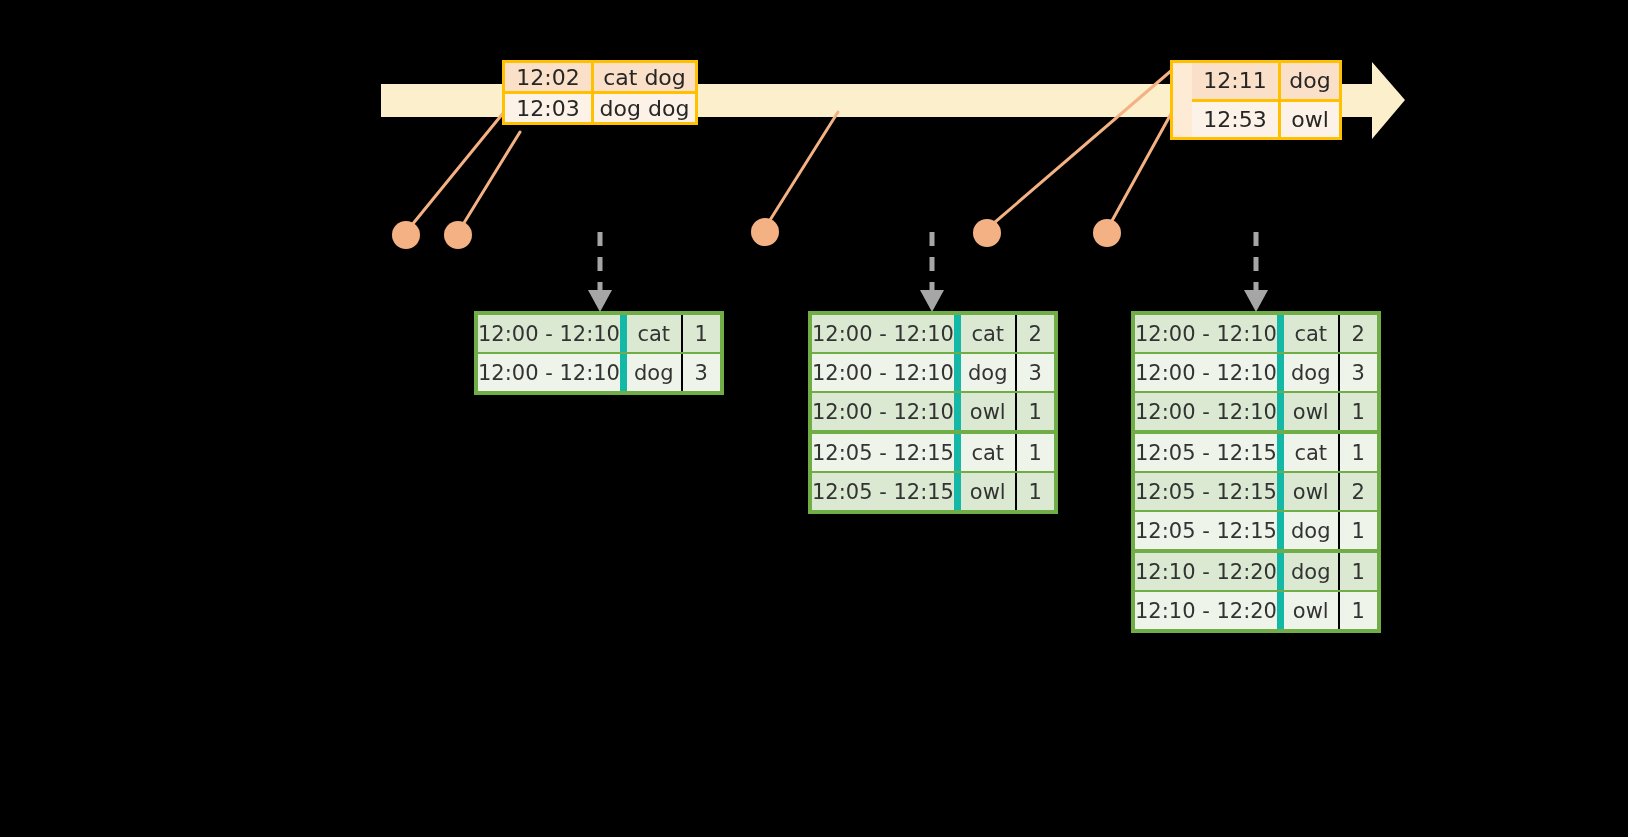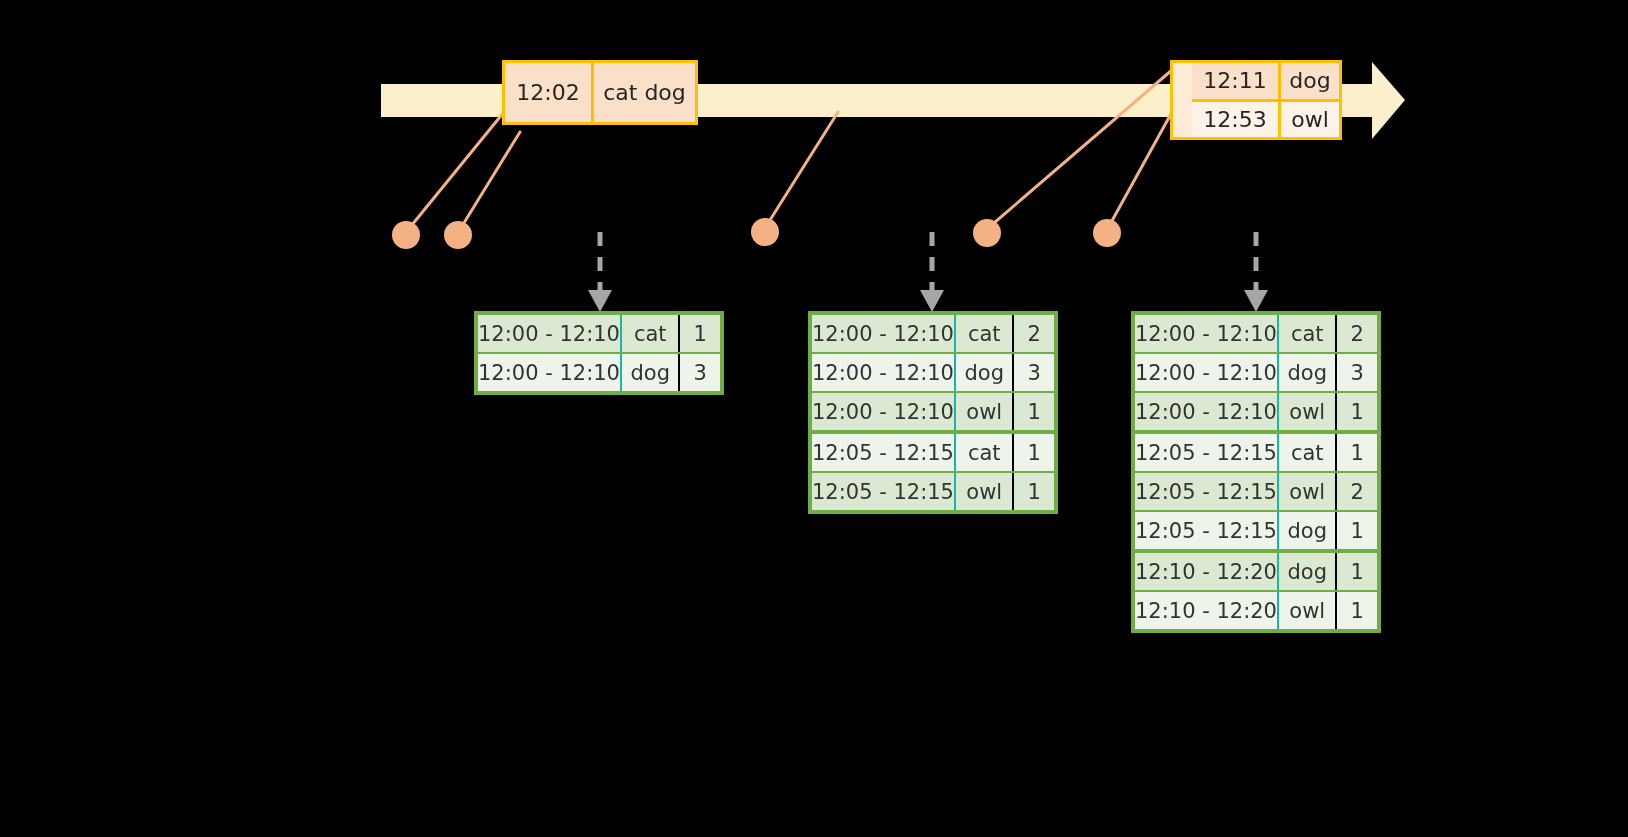--- a/index.html
+++ b/index.html
@@ -37,21 +37,21 @@
     display:flex;flex-direction:column;
     background:#E2EFDA;
   }
   .res-row{display:flex;height:37px;}
   .res-row + .res-row{border-top:2px solid #70AD47;}
   .res-row.group-start{border-top:4px solid #70AD47;}
   .rc{
     display:flex;align-items:center;justify-content:center;
     font-size:21px;color:#333333;white-space:nowrap;
   }
-  .rc-window{flex:1 1 auto;border-right:2px solid #14b8a6;}
+  .rc-window{flex:1 1 auto;border-right:7px solid #14b8a6;}
   .rc-key{width:60px;border-right:2px solid #000000;}
   .rc-count{width:42px;}
   .band-a .rc{background:#DCE9D2;}
   .band-b .rc{background:#EEF4EA;}
 </style>
 </head>
 <body>
 
 <div id="stage">
 
@@ -87,20 +87,24 @@
       <polygon points="920,290 944,290 932,312"></polygon>
       <polygon points="1244,290 1268,290 1256,312"></polygon>
     </g>
   </svg>
 
   <div class="event-box" style="left:502px;top:60px;width:196px;height:65px;">
     <div class="event-row">
       <div class="ev-time shade-a">12:02</div>
       <div class="ev-text shade-a">cat dog</div>
     </div>
+    <div class="event-row">
+      <div class="ev-time shade-b">12:03</div>
+      <div class="ev-text shade-b">dog dog</div>
+    </div>
   </div>
 
 
   <div class="event-box" style="left:1170px;top:60px;width:172px;height:80px;padding-left:19px;">
     <div class="event-row">
       <div class="ev-time shade-a">12:11</div>
       <div class="ev-text shade-a">dog</div>
     </div>
     <div class="event-row">
       <div class="ev-time shade-b">12:53</div>

